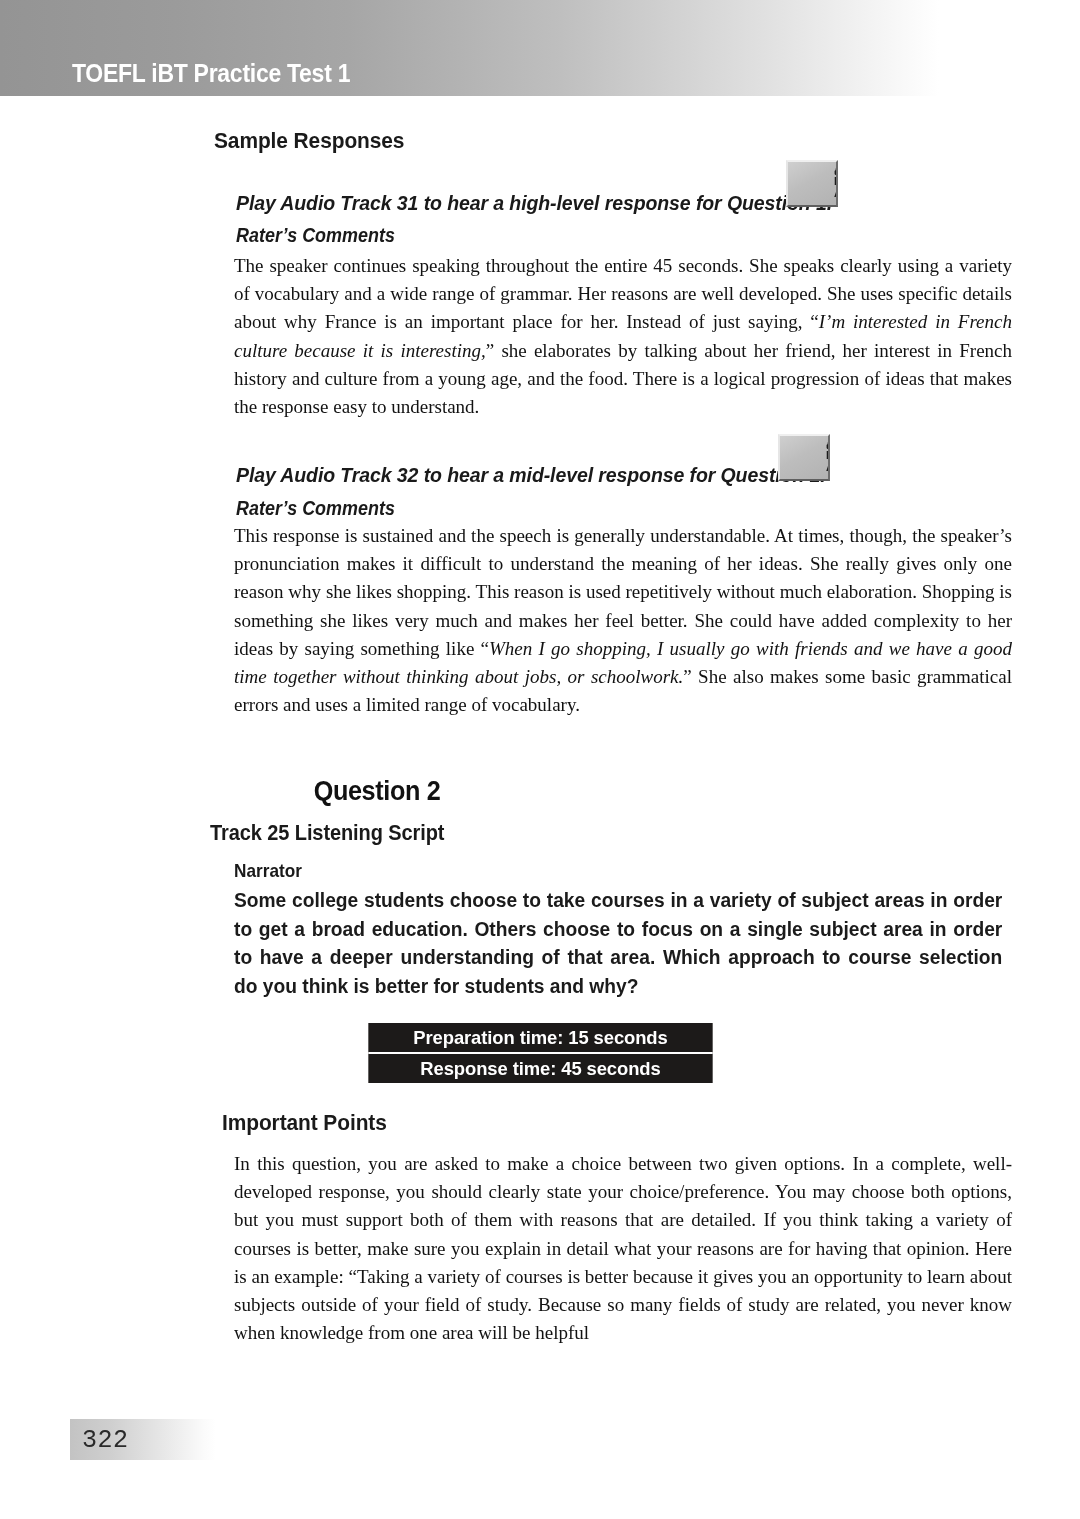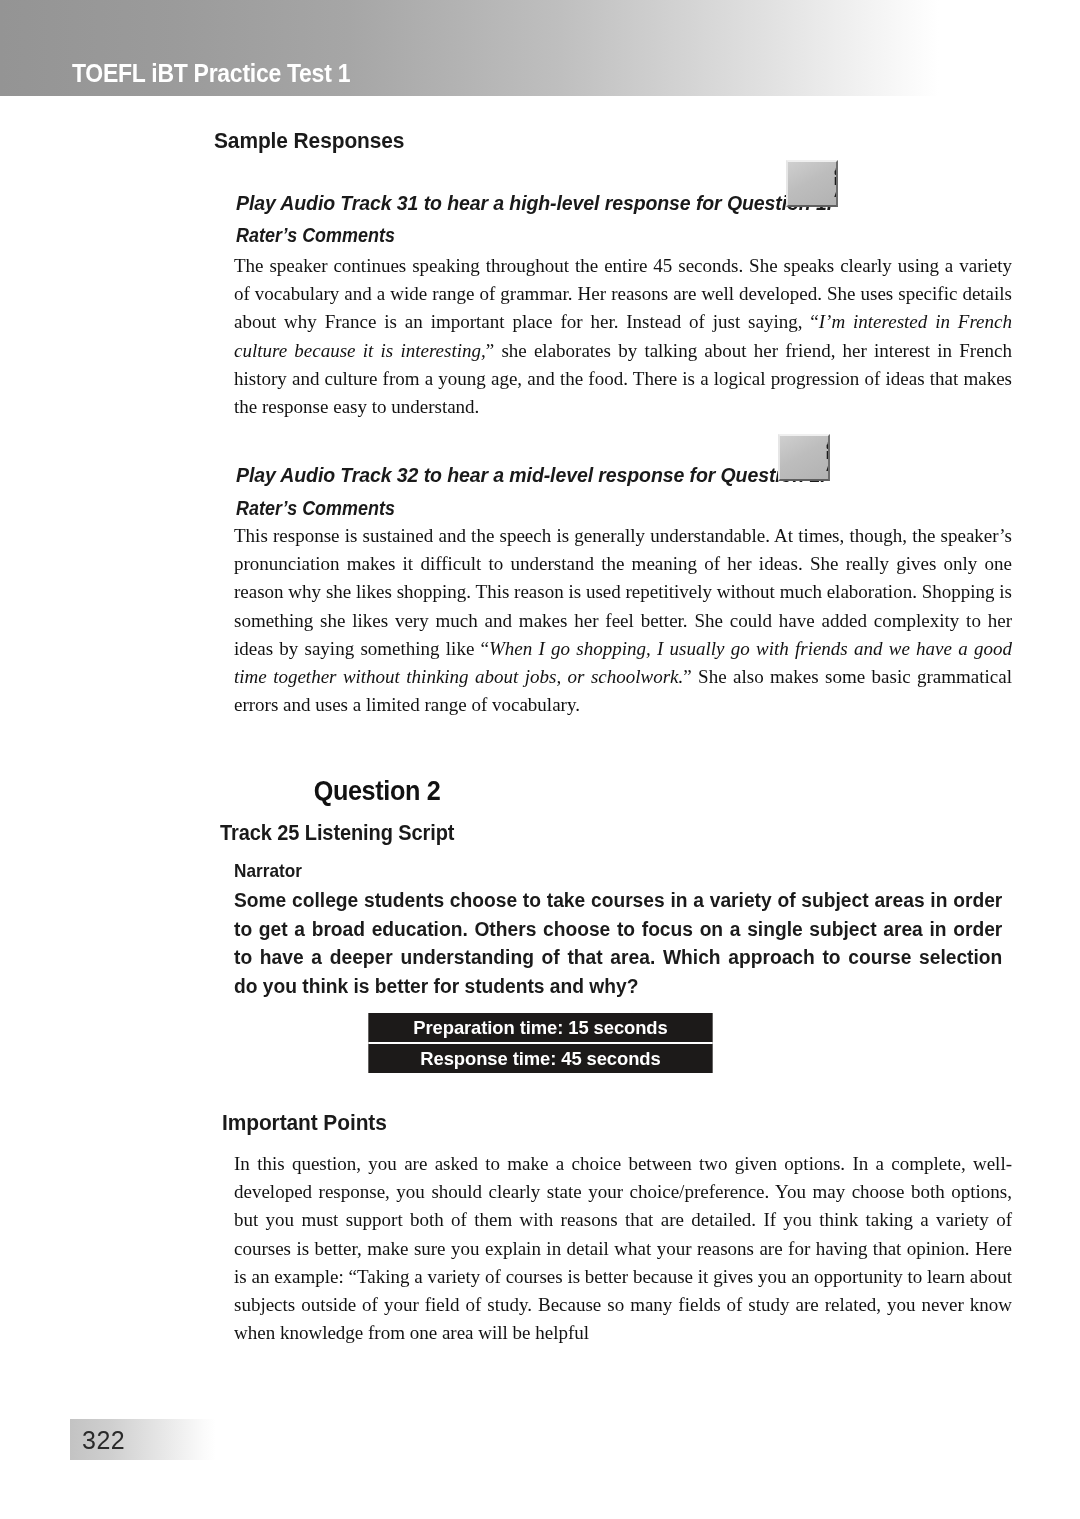--- a/index.html
+++ b/index.html
@@ -157,21 +157,21 @@
     font-size: 11.5px;
     line-height: 12px;
     color: #1b1b1b;
     letter-spacing: -0.2px;
     transform: scaleX(0.95);
   }
 
   
   .time-bars {
     width: 355px;
-    margin: 0 auto;
+    margin: 10px auto;
   }
   .time-bar {
     background: #1c1a19;
     color: #ffffff;
     text-align: center;
     font-family: "Liberation Sans Narrow", "Liberation Sans", sans-serif;
     font-weight: bold;
     font-size: 19px;
     line-height: 29px;
     height: 29px;
@@ -188,21 +188,21 @@
     left: 70px;
     top: 1419px;
     width: 146px;
     height: 41px;
     background: linear-gradient(to right, #c3c3c3 0%, #cfcfcf 28%, #e6e6e6 62%, #fbfbfb 92%, #ffffff 100%);
   }
   .page-number {
     position: absolute;
     left: 12px;
     top: 7px;
-    font-family: Liberation Sans, sans-serif;
+    font-family: Liberation Mono, monospace;
     font-size: 25px;
     color: #2a2a2a;
     letter-spacing: 0.5px;
   }
 
   
   .blk { position: absolute; }
 </style>
 </head>
 <body>
@@ -258,21 +258,21 @@
 </div>
 
 <div class="blk" style="left:234px; top:522px; width:778px;">
   <p class="p-serif"><span>This response is sustained and the speech is generally understandable. At times, though, the speaker’s pronunciation makes it difficult to understand the meaning of her ideas. She really gives only one reason why she likes shopping. This reason is used repetitively without much elaboration. Shopping is something she likes very much and makes her feel better. She could have added complexity to her ideas by saying something like “</span><span class="it">When I go shopping, I usually go with friends and we have a good time together without thinking about jobs, or schoolwork.</span><span>” She also makes some basic grammatical errors and uses a limited range of vocabulary.</span></p>
 </div>
 
 <div class="blk" style="left:152px; top:775px; width:500px;text-align:center;">
   <div class="h-question">Question 2</div>
 </div>
 
-<div class="blk" style="left:220px; top:821px; width:600px;">
+<div class="blk" style="left:210px; top:821px; width:600px;">
   <div class="h-track">Track 25 Listening Script</div>
 </div>
 
 <div class="blk" style="left:234px; top:860px; width:600px;">
   <div class="h-narrator">Narrator</div>
 </div>
 
 <div class="blk" style="left:234px; top:886px; width:780px;font-weight:bold;">
   <p class="p-sans">Some college students choose to take courses in a variety of subject areas in order to get a broad education. Others choose to focus on a single subject area in order to have a deeper understanding of that area. Which approach to course selection do you think is better for students and why?</p>
 </div>

